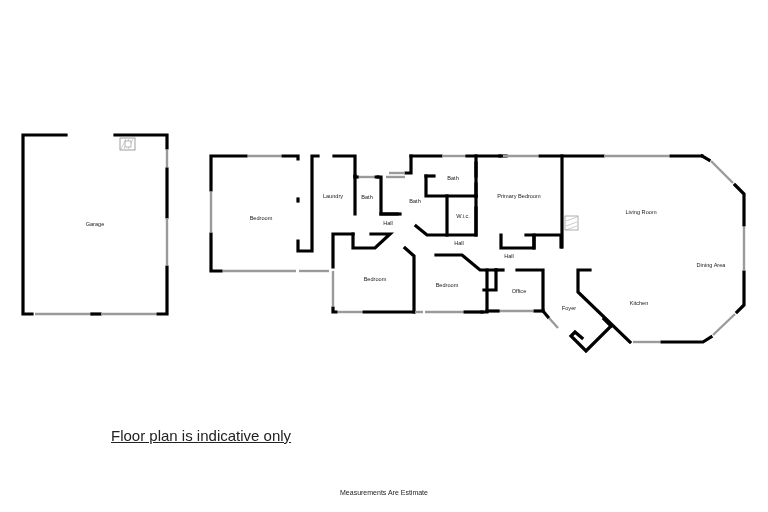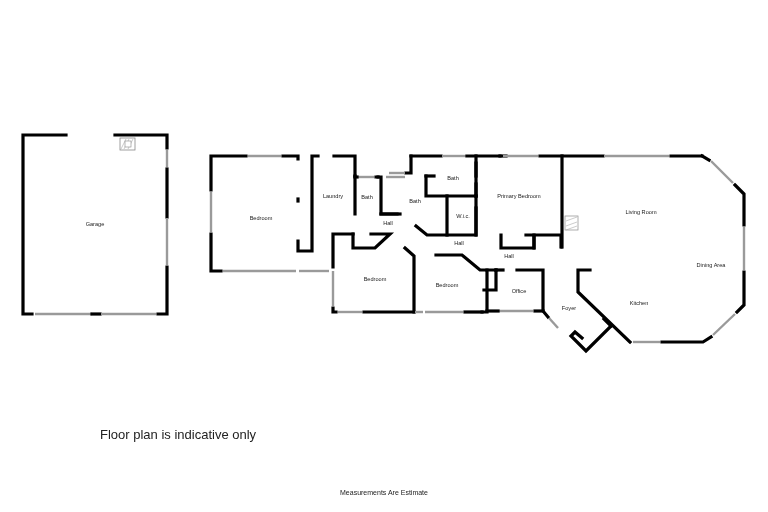--- a/index.html
+++ b/index.html
@@ -2,21 +2,21 @@
 <html><head>
   <meta charset="utf-8">
   <style>
     html, body { margin: 0; padding: 0; background: #ffffff; }
     body { width: 768px; height: 512px; position: relative; overflow: hidden; font-family: "Liberation Sans", sans-serif; }
     #plan { position: absolute; left: 0; top: 0; width: 768px; height: 512px; }
     .wall { stroke: #000; stroke-width: 3.2; fill: none; stroke-linecap: square; }
     .win { stroke: #9a9a9a; stroke-width: 2.4; fill: none; }
     .lbl { font-family: "Liberation Sans", sans-serif; font-size: 5.6px; fill: #222; text-anchor: middle; dominant-baseline: middle; }
     .note { position: absolute; font-family: "Liberation Sans", sans-serif; color: #222; white-space: nowrap; }
-    #note-indicative { left: 100px; top: 427px; font-size: 13px; }
+    #note-indicative { left: 111px; top: 427px; font-size: 15px; text-decoration: underline; }
     #note-measure { left: 0; width: 768px; text-align: center; top: 489px; font-size: 7px; }
   </style>
 </head>
 <body>
 
 <svg id="plan" viewBox="0 0 768 512" xmlns="http://www.w3.org/2000/svg">
 
   <g>
     <polyline class="wall" points="66,135 23,135 23,314 32,314"></polyline>
     <polyline class="wall" points="115,135 167,135 167,148"></polyline>

